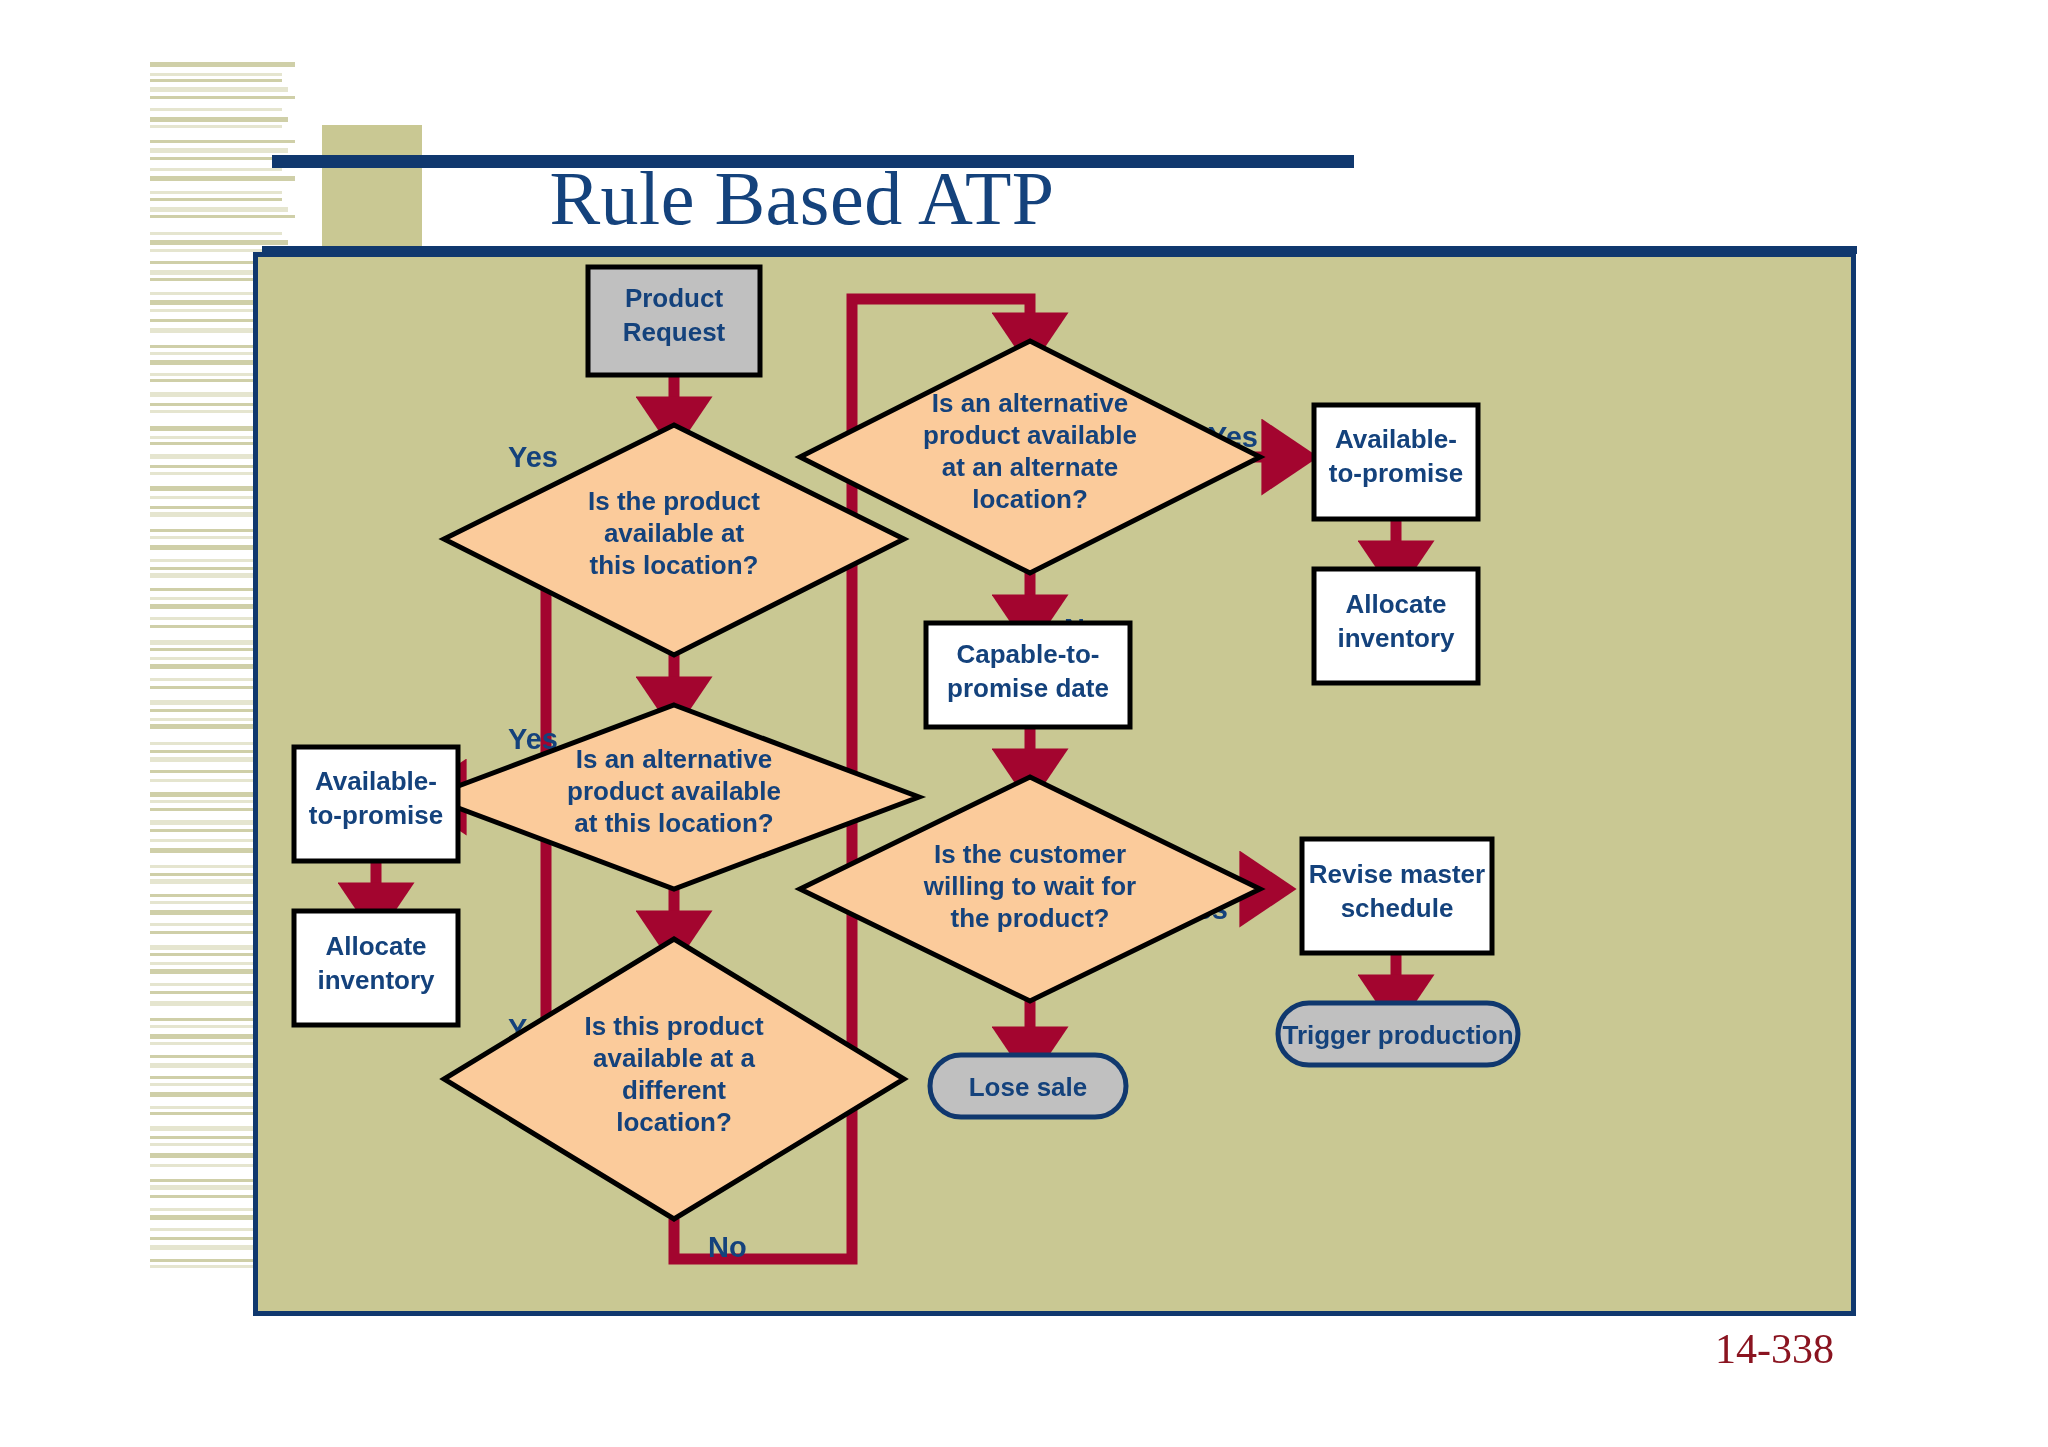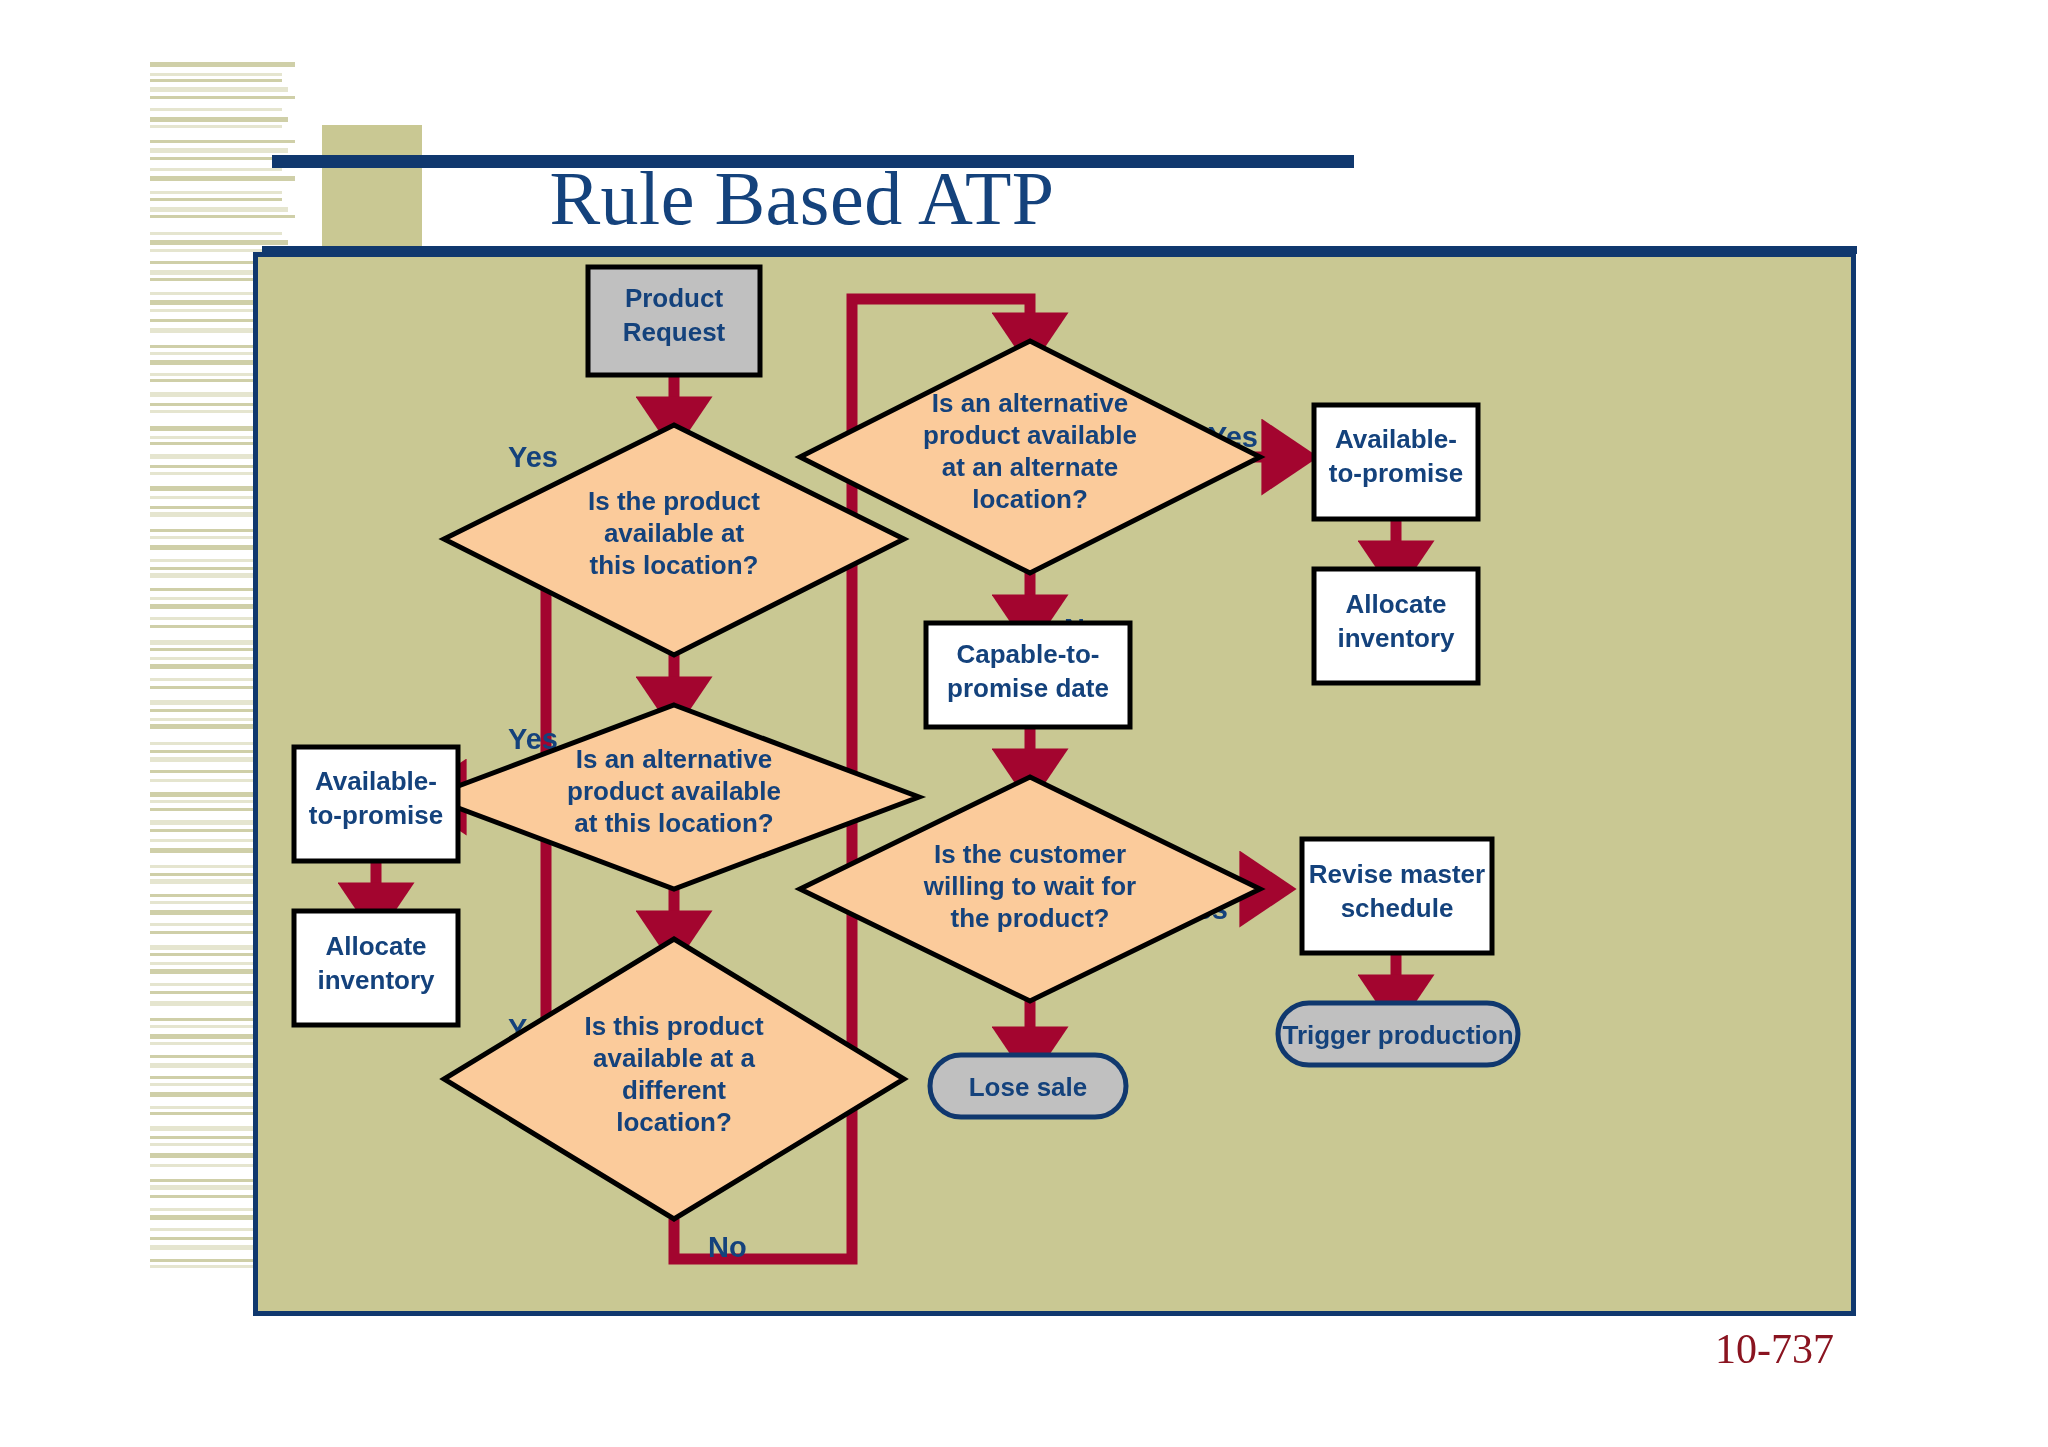--- a/index.html
+++ b/index.html
@@ -305,13 +305,13 @@
       <text class="nodetext t23" x="1140" y="787">Trigger production</text>
     </g>
 
     <g>
       <rect x="672" y="798" width="196" height="62" rx="31" ry="31" fill="#c0c0c0" stroke="#10386e" stroke-width="5"></rect>
       <text class="nodetext t23" x="770" y="839">Lose sale</text>
     </g>
   </svg>
 </div>
 
-<div id="page-number">10-737</div>
+<div id="page-number">14-338</div>
 
 </body></html>

